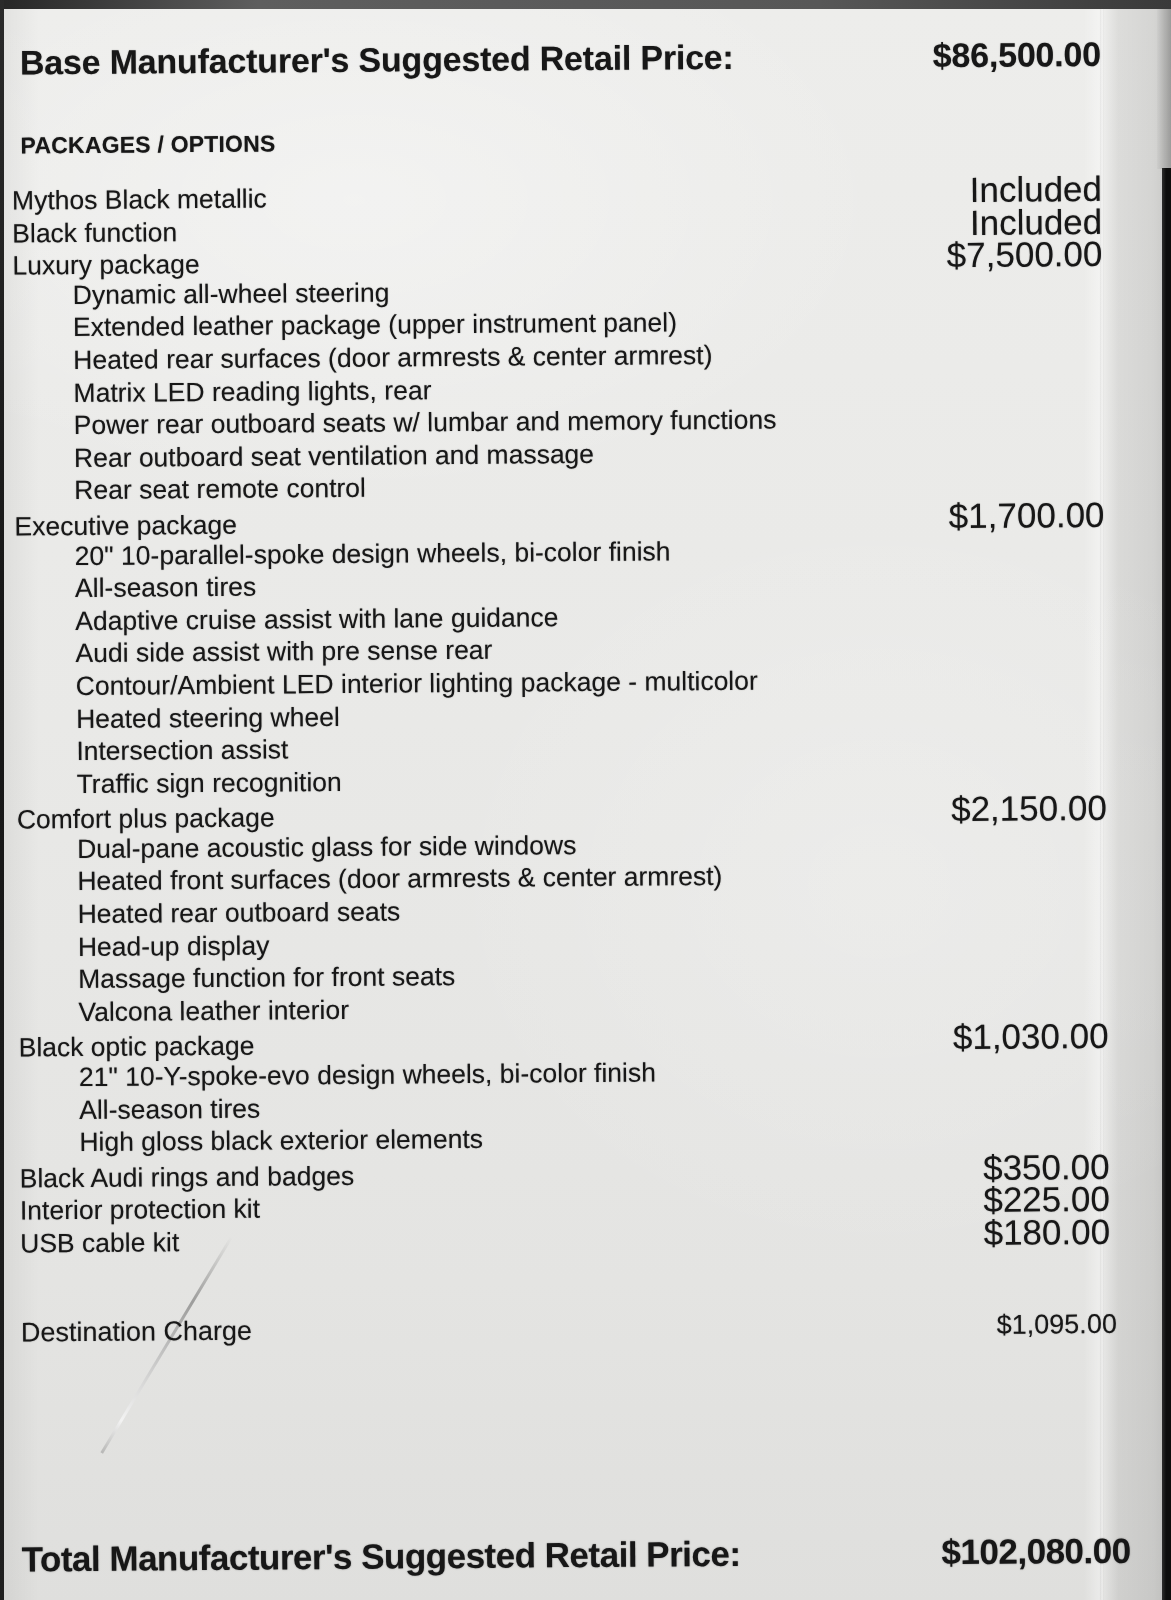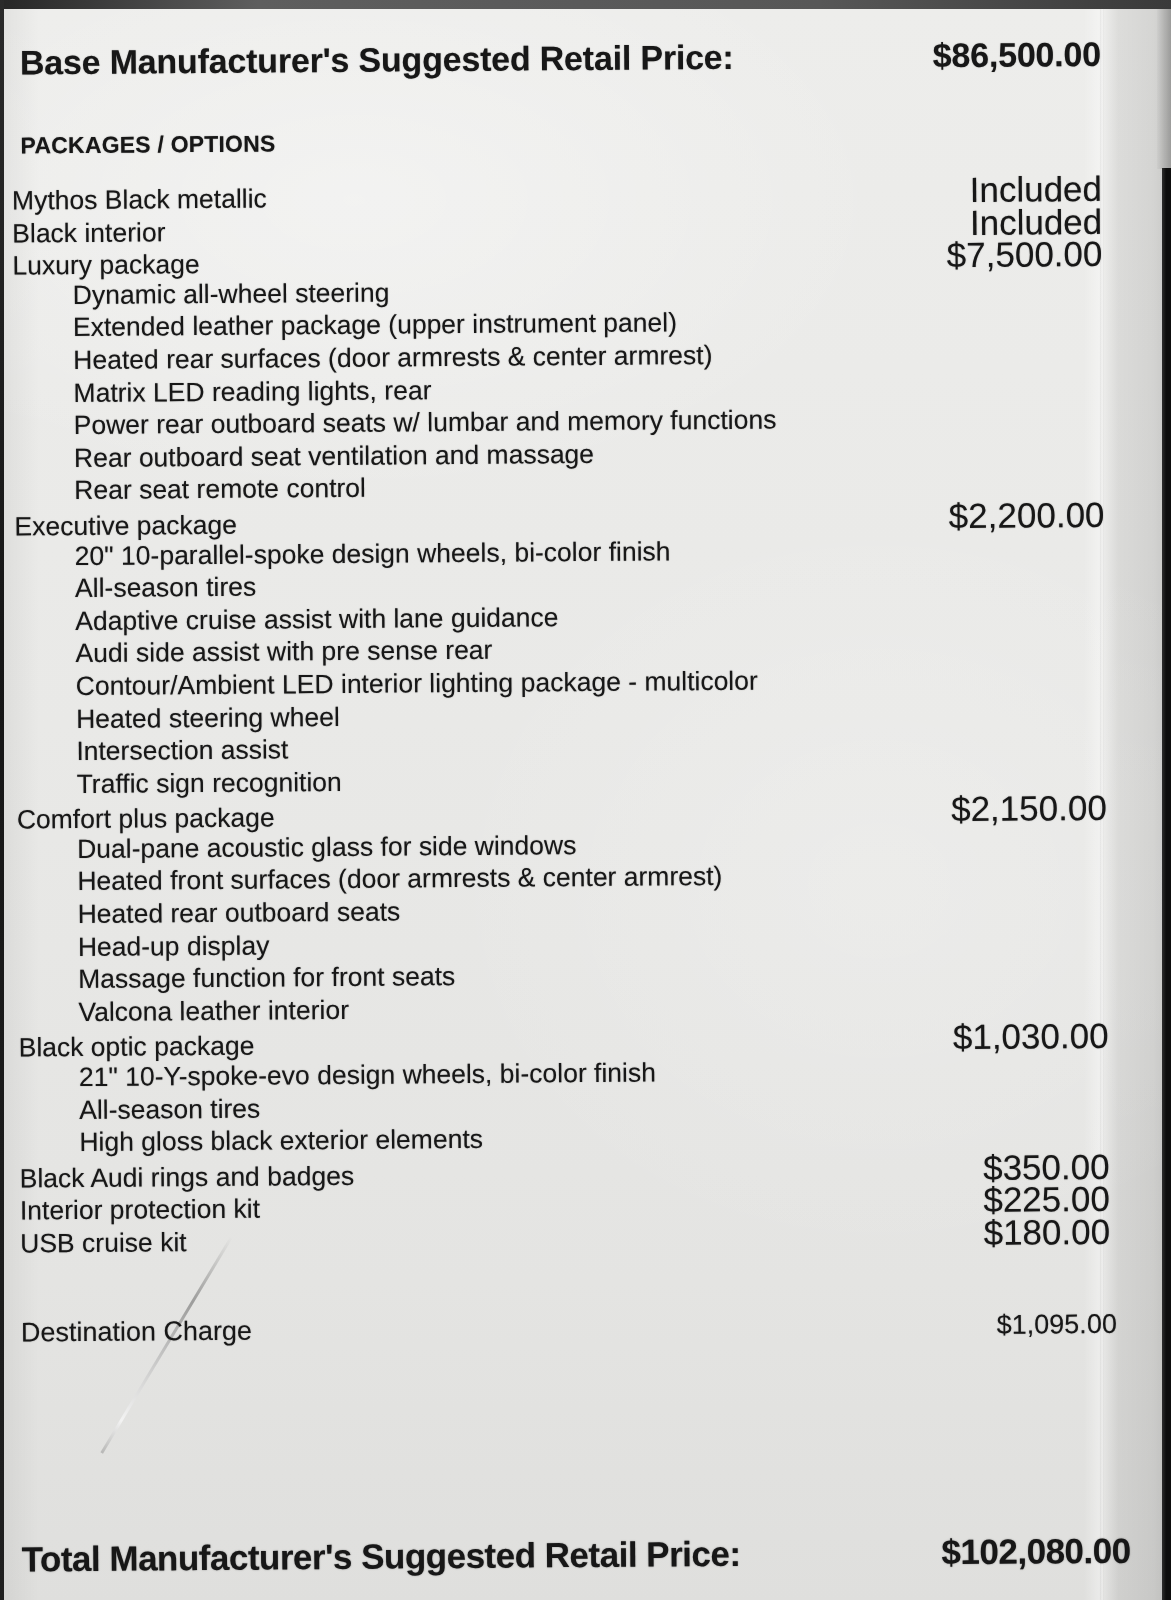--- a/index.html
+++ b/index.html
@@ -79,21 +79,21 @@
       </div>
 
       <div class="section-title">PACKAGES / OPTIONS</div>
 
       <div class="options" id="options-list">
           <div class="row">
             <span class="label">Mythos Black metallic</span>
             <span class="price">Included</span>
           </div>
           <div class="row">
-            <span class="label">Black interior</span>
+            <span class="label">Black function</span>
             <span class="price">Included</span>
           </div>
           <div class="row">
             <span class="label">Luxury package</span>
             <span class="price">$7,500.00</span>
           </div>
           <div class="row indent">
             <span class="label">Dynamic all-wheel steering</span>
             <span class="price"></span>
           </div>
@@ -116,21 +116,21 @@
           <div class="row indent">
             <span class="label">Rear outboard seat ventilation and massage</span>
             <span class="price"></span>
           </div>
           <div class="row indent">
             <span class="label">Rear seat remote control</span>
             <span class="price"></span>
           </div>
           <div class="row">
             <span class="label">Executive package</span>
-            <span class="price">$2,200.00</span>
+            <span class="price">$1,700.00</span>
           </div>
           <div class="row indent">
             <span class="label">20" 10-parallel-spoke design wheels, bi-color finish</span>
             <span class="price"></span>
           </div>
           <div class="row indent">
             <span class="label">All-season tires</span>
             <span class="price"></span>
           </div>
           <div class="row indent">
@@ -203,21 +203,21 @@
           </div>
           <div class="row">
             <span class="label">Black Audi rings and badges</span>
             <span class="price">$350.00</span>
           </div>
           <div class="row">
             <span class="label">Interior protection kit</span>
             <span class="price">$225.00</span>
           </div>
           <div class="row">
-            <span class="label">USB cruise kit</span>
+            <span class="label">USB cable kit</span>
             <span class="price">$180.00</span>
           </div>
         </div>
 
       <div class="dest-row">
         <span>Destination Charge</span>
         <span>$1,095.00</span>
       </div>
 
       <div class="total-row">

